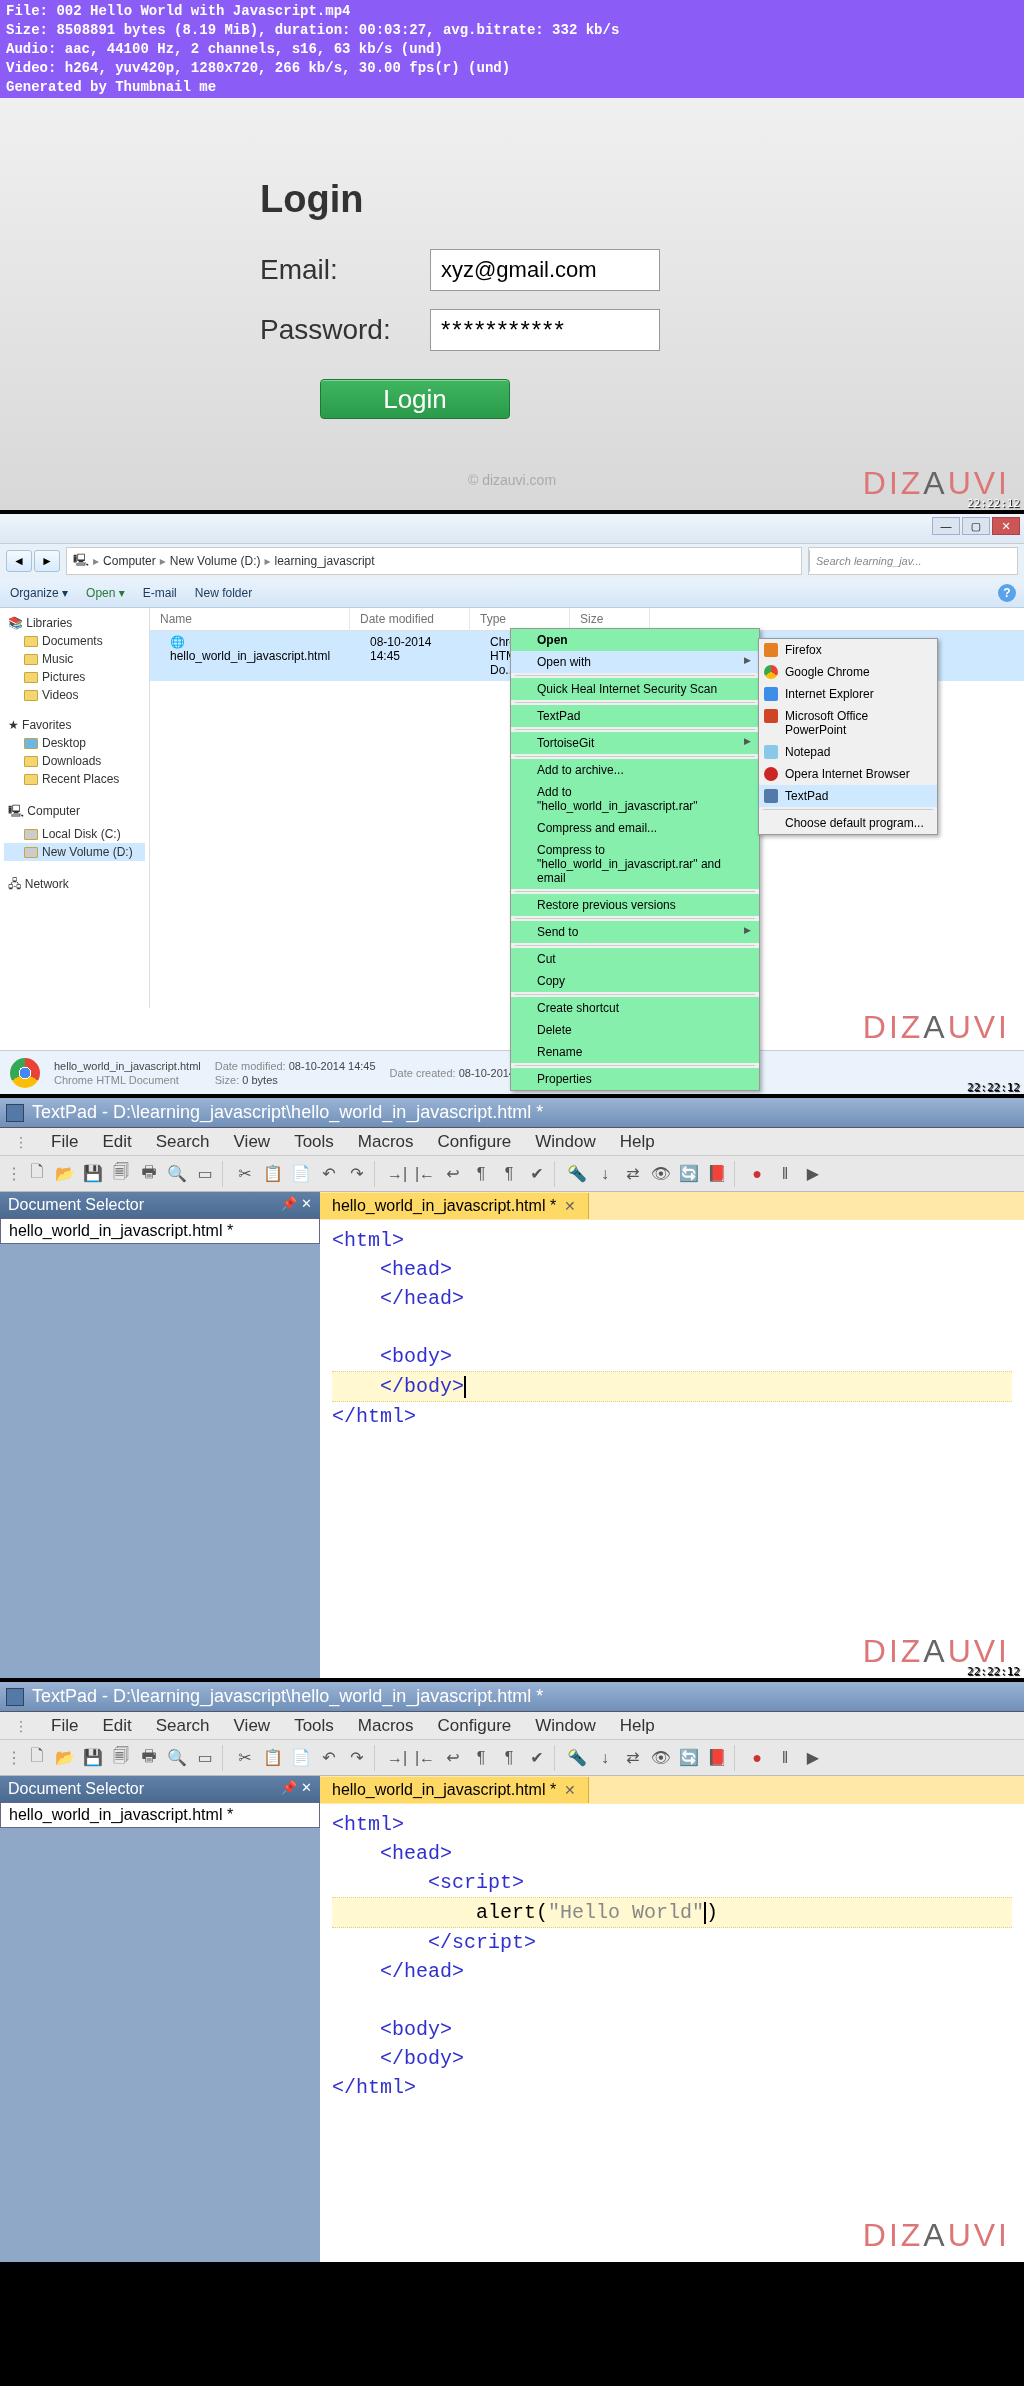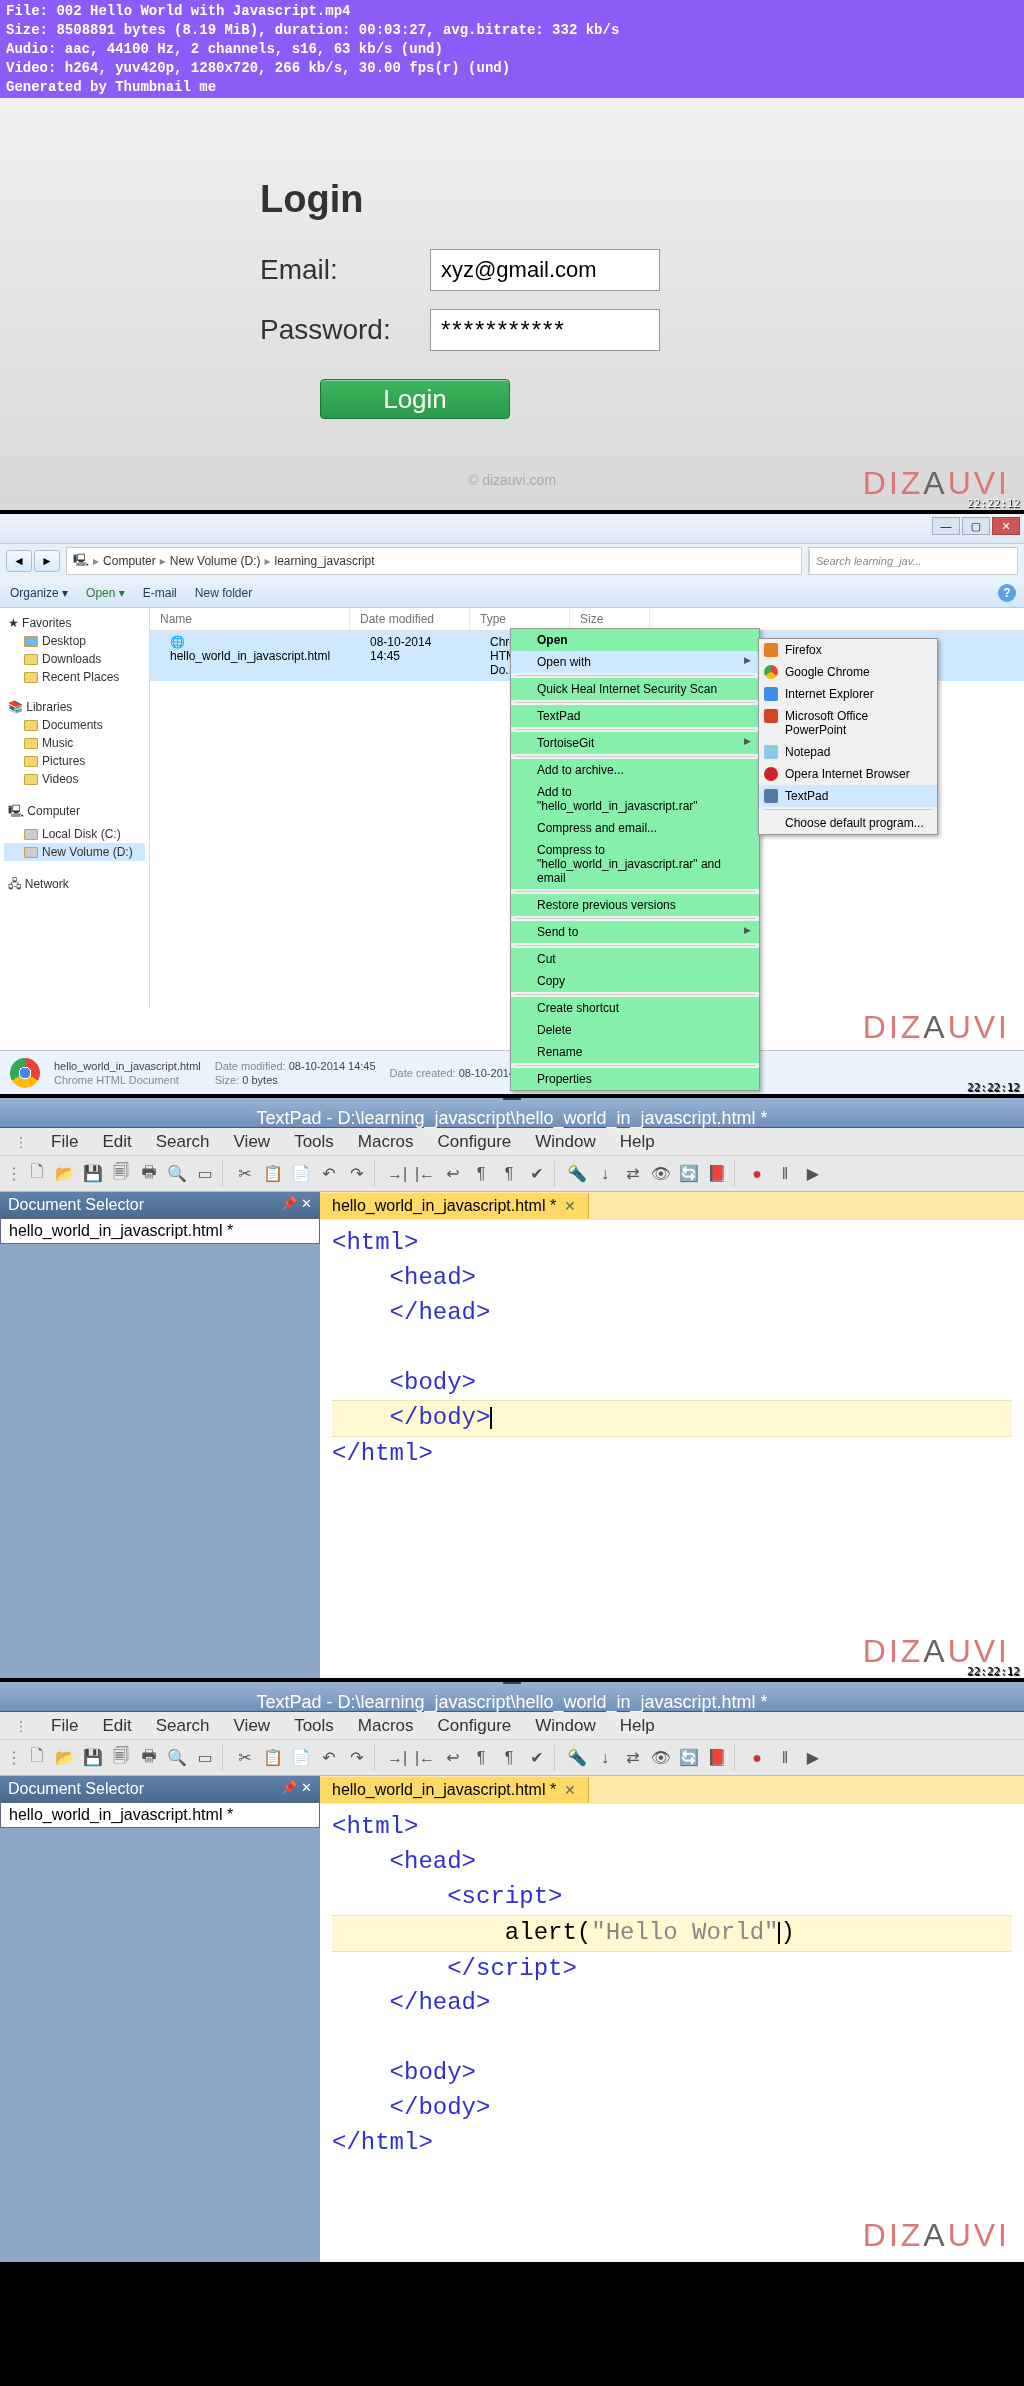--- a/index.html
+++ b/index.html
@@ -56,39 +56,39 @@
 .sub-menu { position: absolute; top: 30px; left: 608px; width: 180px; background: #f0f0f0; border: 1px solid #999; box-shadow: 2px 2px 4px rgba(0,0,0,0.3); font-size: 12px; z-index: 11; }
 .sub-menu .itm { padding: 4px 8px 4px 26px; cursor: pointer; position: relative; }
 .sub-menu .itm.hl { background: #cde8ff; }
 .sub-menu .sep { height: 1px; background: #ccc; margin: 2px 4px; }
 .sm-ic { position: absolute; left: 5px; top: 4px; width: 14px; height: 14px; border-radius: 2px; }
 .status2 { position: absolute; bottom: 0; left: 0; right: 0; height: 44px; background: #eaf3fc; border-top: 1px solid #ccc; display: flex; align-items: center; padding: 4px 10px; font-size: 11px; color: #444; gap: 14px; }
 .chrome-ic { width: 30px; height: 30px; background: radial-gradient(circle at 50% 50%, #4688f1 0 25%, #fff 25% 30%, transparent 30%), conic-gradient(#e84336 0 120deg, #fcbd06 120deg 240deg, #35a853 240deg 360deg); border-radius: 50%; }
 .st-col { line-height: 1.3; }
 
 .panel3 { height: 580px; background: #fff; position: relative; }
-.tp-title { height: 30px; background: linear-gradient(#9ab3d4, #7090b8); display: flex; align-items: center; padding: 0 6px; color: #fff; font-size: 18px; gap: 8px; border-bottom: 1px solid #556; flex-direction: column; }
+.tp-title { height: 30px; background: linear-gradient(#9ab3d4, #7090b8); display: flex; align-items: center; padding: 0 6px; color: #fff; font-size: 18px; gap: 8px; border-bottom: 1px solid #556; }
 .tp-ic { width: 18px; height: 18px; background: #5478a8; border: 1px solid #345; display: inline-block; }
 .tp-mbar { height: 28px; background: #eaeaea; display: flex; align-items: center; padding: 0 4px; gap: 4px; font-size: 17px; color: #333; border-bottom: 1px solid #ccc; }
 .tp-mbar .dots { color: #888; font-size: 14px; letter-spacing: -1px; }
 .tp-mbar span { padding: 2px 10px; cursor: pointer; }
 .tp-tbar { height: 36px; background: #e8e8e8; display: flex; align-items: center; padding: 0 6px; gap: 2px; border-bottom: 1px solid #bbb; }
 .tb-btn { width: 26px; height: 26px; background: #e8e8e8; display: flex; align-items: center; justify-content: center; font-size: 16px; color: #555; cursor: pointer; }
 .tb-sep { width: 6px; height: 26px; border-left: 1px solid #ccc; margin: 0 2px; }
 .tp-body { display: flex; height: 486px; }
 .doc-sel { width: 320px; background: #8fa8c8; position: relative; }
 .doc-sel-h { background: linear-gradient(#6080a8,#4a6a90); color: #fff; padding: 4px 8px; font-size: 16px; display: flex; justify-content: space-between; }
 .doc-sel-h .pins { font-size: 13px; }
 .doc-list { background: #fff; margin: 0; border: 1px solid #668; }
 .doc-list div { padding: 3px 8px; font-size: 16px; background: #fff; }
 .editor { flex: 1; background: #fff; display: flex; flex-direction: column; }
 .ed-tab { height: 28px; background: #ffe8a8; display: flex; align-items: center; }
 .ed-tab-i { background: #ffd966; padding: 4px 12px; font-size: 16px; border-right: 1px solid #d4b040; display: flex; align-items: center; gap: 8px; }
 .ed-tab-x { font-size: 14px; color: #666; cursor: pointer; }
-.ed-code { flex: 1; background: #fff; padding: 6px 12px; font-family: 'Courier New', monospace; font-size: 24px; line-height: 1.45; position: relative; }
+.ed-code { flex: 1; background: #fff; padding: 6px 12px; font-family: 'Courier New', monospace; font-size: 20px; line-height: 1.45; position: relative; }
 .ed-code .tag { color: #3030d0; }
 .ed-code .txt { color: #000; }
 .ed-code .str { color: #888; }
 .hl-line { background: linear-gradient(to right, #fff8d0, #fff8d0); border-top: 1px dotted #e0d080; border-bottom: 1px dotted #e0d080; }
 .cursor { display: inline-block; width: 2px; height: 22px; background: #000; vertical-align: middle; }
 
 .divider { height: 4px; background: #000; }
 </style>
 </head>
 <body>
@@ -151,51 +151,51 @@
   <div class="toolbar2">
     <span>Organize ▾</span>
     <span style="color:#2a7a3a">Open   ▾</span>
     <span>E-mail</span>
     <span>New folder</span>
     <div class="help-ic">?</div>
   </div>
   <div class="exp-body">
     <div class="sidebar2">
       <div class="sb-grp">
+        <div class="sb-head">📚 <span>Libraries</span></div>
+        <div class="sb-item">
+            <span class="sb-ic"></span>
+            <span>Documents</span>
+          </div>
+        <div class="sb-item">
+            <span class="sb-ic"></span>
+            <span>Music</span>
+          </div>
+        <div class="sb-item">
+            <span class="sb-ic"></span>
+            <span>Pictures</span>
+          </div>
+        <div class="sb-item">
+            <span class="sb-ic"></span>
+            <span>Videos</span>
+          </div>
+      </div>
+      <div class="sb-grp">
         <div class="sb-head">★ <span>Favorites</span></div>
         <div class="sb-item">
             <span class="sb-ic" style="background:#6ab8e8"></span>
             <span>Desktop</span>
           </div>
         <div class="sb-item">
             <span class="sb-ic"></span>
             <span>Downloads</span>
           </div>
         <div class="sb-item">
             <span class="sb-ic"></span>
             <span>Recent Places</span>
-          </div>
-      </div>
-      <div class="sb-grp">
-        <div class="sb-head">📚 <span>Libraries</span></div>
-        <div class="sb-item">
-            <span class="sb-ic"></span>
-            <span>Documents</span>
-          </div>
-        <div class="sb-item">
-            <span class="sb-ic"></span>
-            <span>Music</span>
-          </div>
-        <div class="sb-item">
-            <span class="sb-ic"></span>
-            <span>Pictures</span>
-          </div>
-        <div class="sb-item">
-            <span class="sb-ic"></span>
-            <span>Videos</span>
           </div>
       </div>
       <div class="sb-grp">
         <div class="sb-head">🖳 <span>Computer</span></div>
         <div class="sb-item">
             <span class="sb-ic" style="background:#ccc"></span>
             <span>Local Disk (C:)</span>
           </div>
         <div class="sb-item sel">
             <span class="sb-ic" style="background:#ccc"></span>

